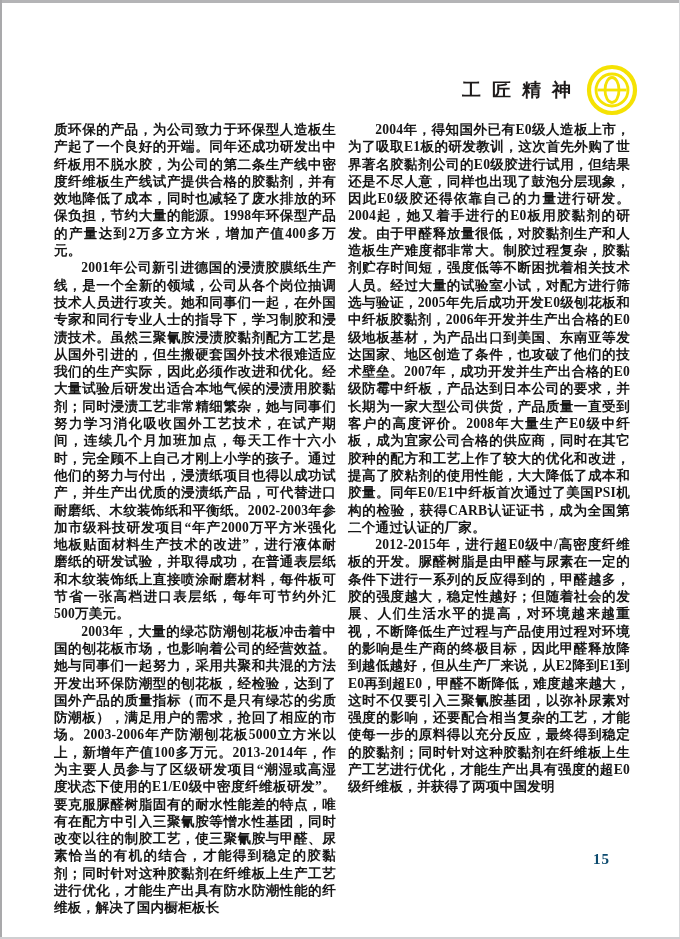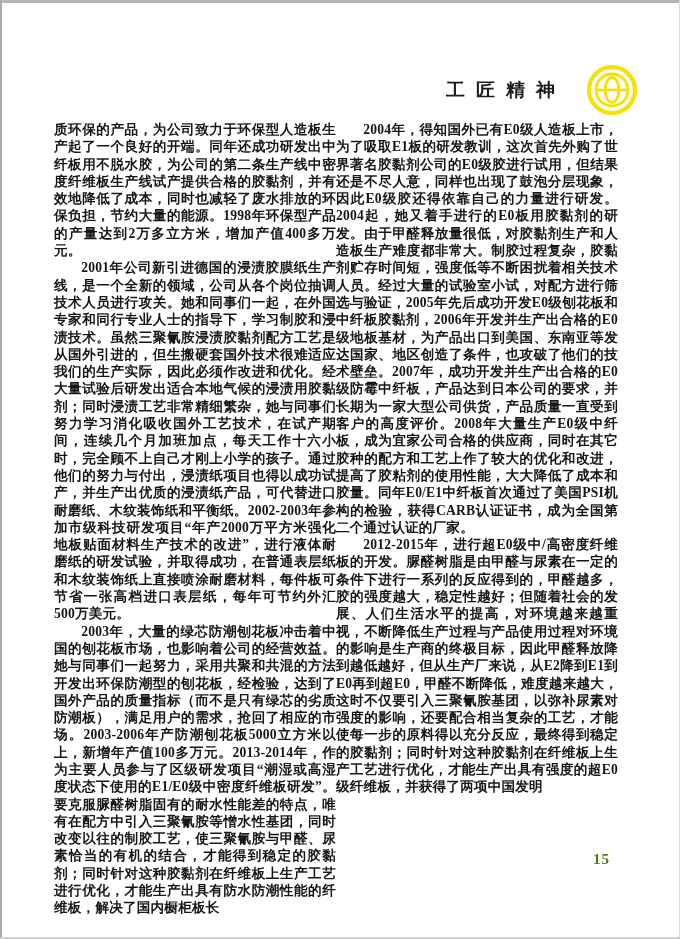--- a/index.html
+++ b/index.html
@@ -14,53 +14,53 @@
 
   
   .edge-top    { position: absolute; top: 0; left: 0; right: 0; height: 3px; background: #b4b4b6; }
   .edge-left   { position: absolute; top: 0; left: 0; bottom: 0; width: 2px; background: #a9a9ab; }
   .edge-right  { position: absolute; top: 0; right: 0; bottom: 0; width: 1px; background: #d9d9db; }
   .edge-bottom { position: absolute; bottom: 0; left: 0; right: 0; height: 2px; background: #cfcfd1; }
 
   
   .header {
     position: absolute; top: 62px; left: 0; right: 42px; height: 56px;
-    display: flex; justify-content: flex-end; align-items: center; gap: 20px; padding-left: 21px;
+    display: flex; justify-content: flex-end; align-items: center; gap: 4px; padding-left: 21px;
   }
   .header-title {
     font-family: "Liberation Sans", "DejaVu Sans", sans-serif;
     font-weight: bold;
     font-size: 19px;
     letter-spacing: 11px;
     color: #1d1a1a;
     transform: scaleY(0.96);
   }
   .logo { width: 52px; height: 52px; flex: 0 0 auto; }
 
   
   .content {
     position: absolute; top: 121px; left: 54px; width: 576px;
-    display: flex; 
+    display: flex; gap: 12px;
   }
   .column {
     width: 282px;
     text-align: justify;
     font-size: 13.6px;
     line-height: 17.3px;
     font-weight: bold;
     color: #161616;
     letter-spacing: 0.2px;
   }
   .para { margin: 0; }
   .para.indent { text-indent: 2em; }
 
   
   .page-number {
     position: absolute; top: 851px; left: 593px;
-    font-size: 15px; font-weight: bold; color: #4d7c0f; letter-spacing: 1px;
+    font-size: 15px; font-weight: bold; color: #0c4a6e; letter-spacing: 1px;
     font-family: "Liberation Serif", "DejaVu Serif", serif;
   }
 </style>
 </head>
 <body>
 
 <div class="page">
   <div class="edge-top"></div>
   <div class="edge-left"></div>
   <div class="edge-right"></div>

